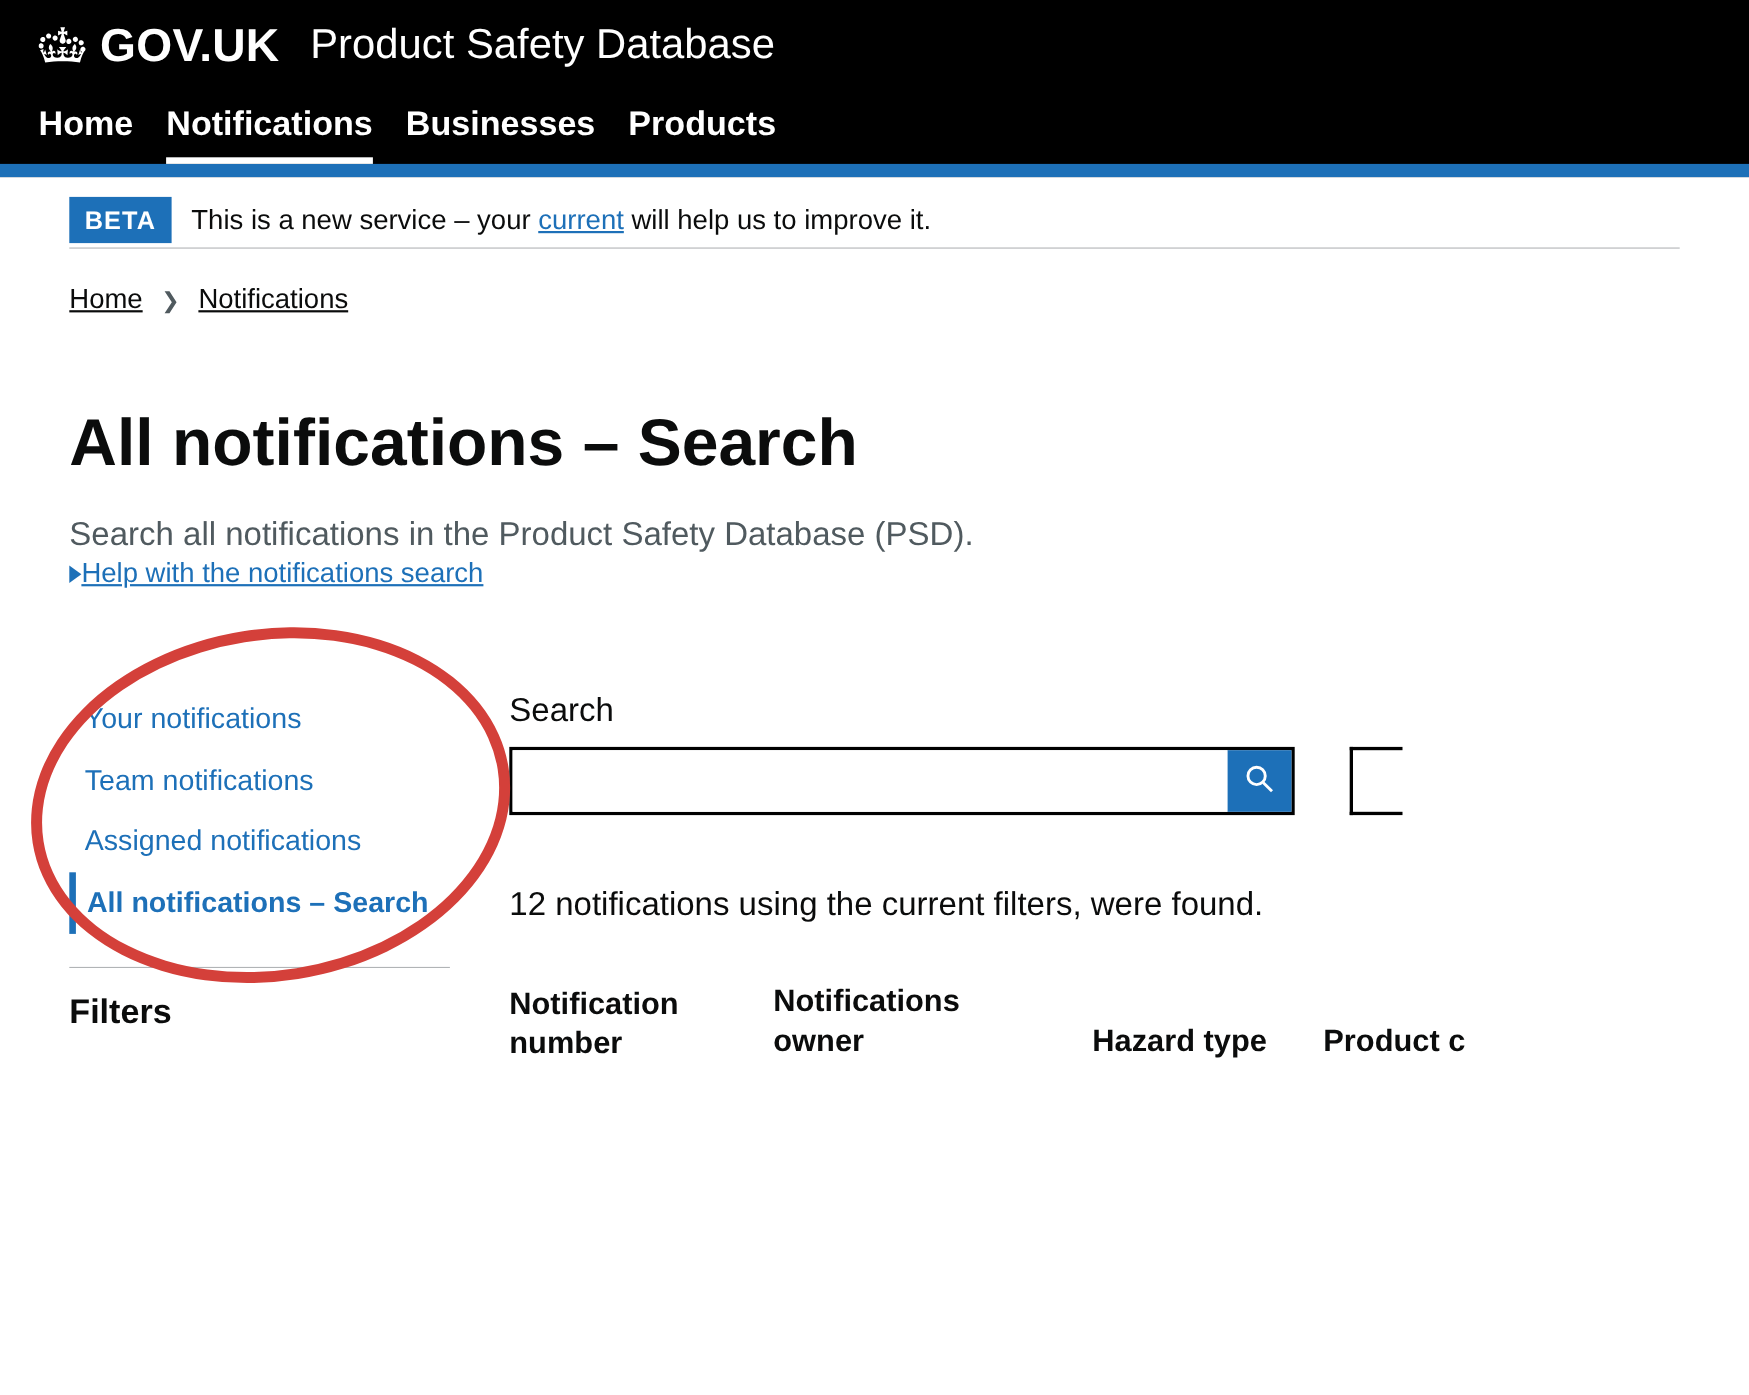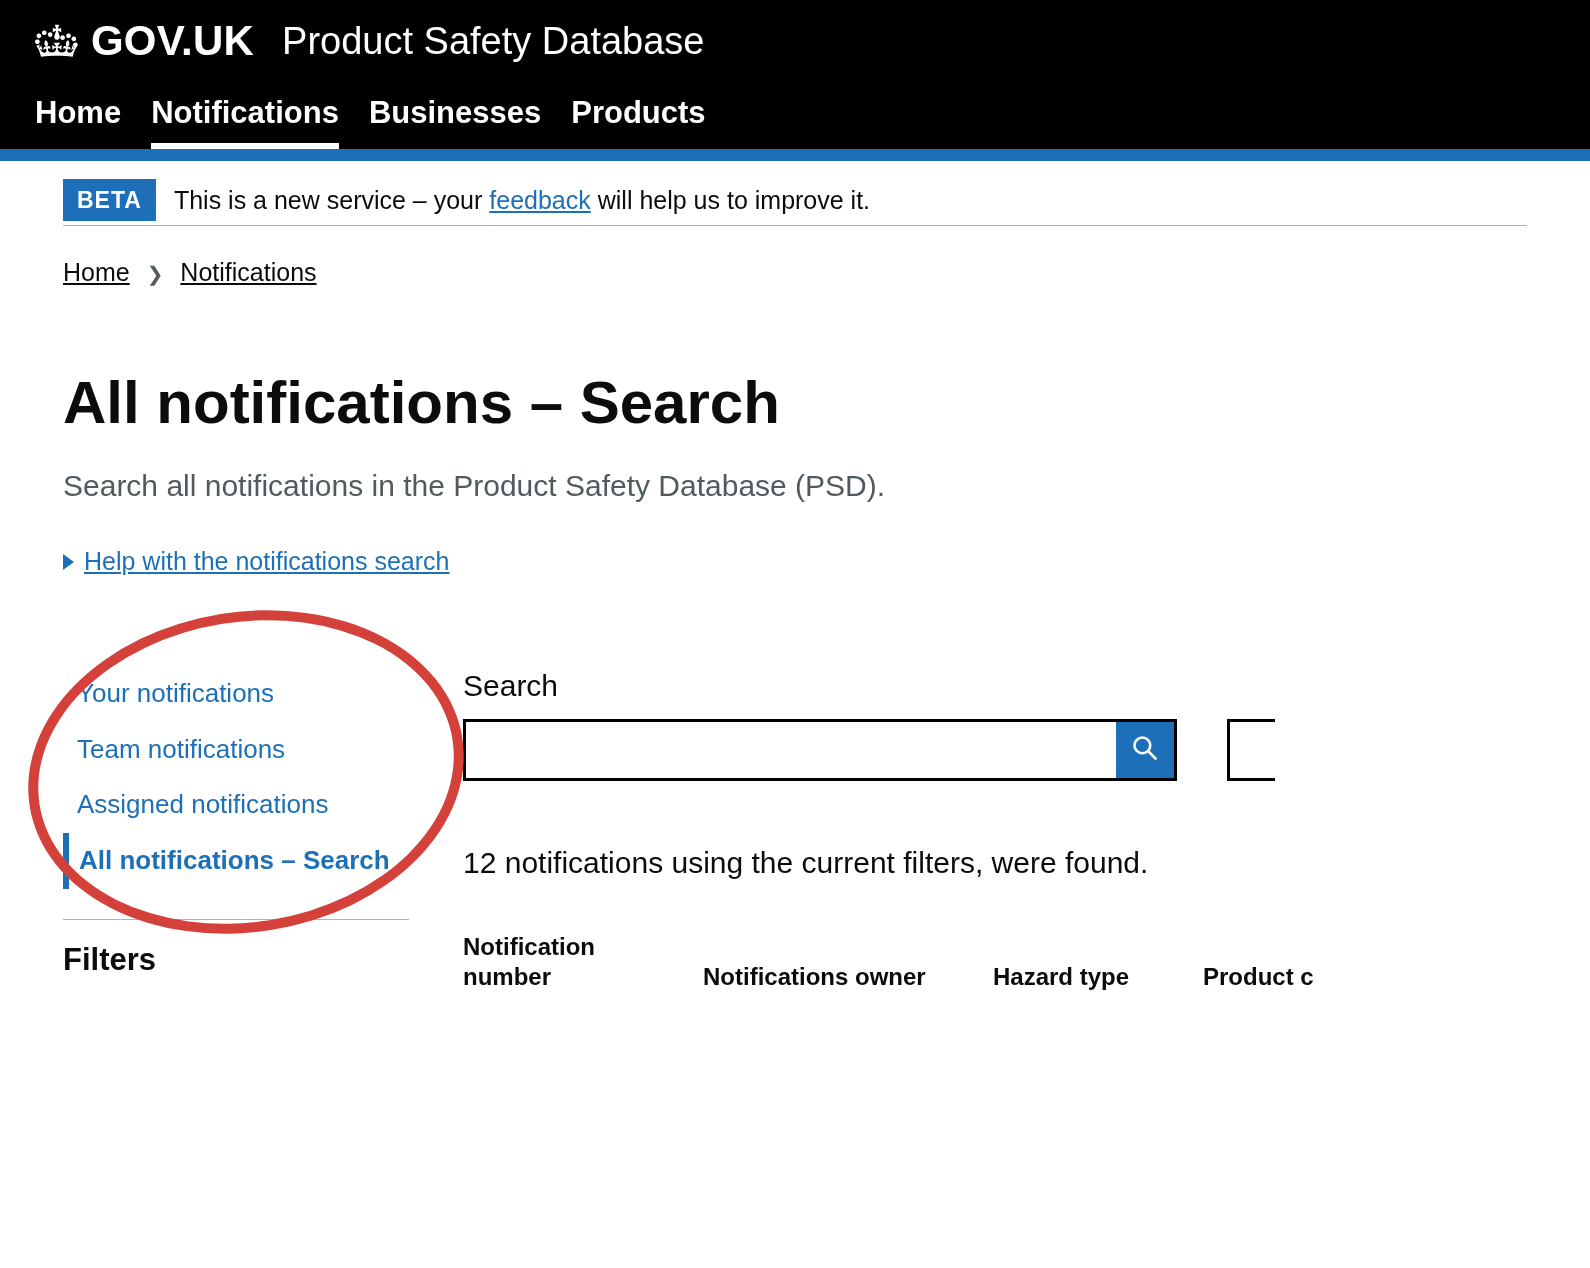--- a/index.html
+++ b/index.html
@@ -107,26 +107,24 @@
     padding: 76px 63px 0 63px;
   }
   .page-heading {
     font-size: 60px;
     font-weight: 800;
     margin-bottom: 24px;
   }
   .page-lead {
     font-size: 30px;
     color: #505a5f;
-    margin-bottom: 40px;
   }
   .disclosure {
     display: inline-flex;
     align-items: center;
-    gap: 10px;
     font-size: 25px;
     color: #1d70b8;
     cursor: pointer;
   }
   .disclosure .tri {
     width: 0; height: 0;
     border-top: 8px solid transparent;
     border-bottom: 8px solid transparent;
     border-left: 11px solid #1d70b8;
   }
@@ -228,21 +226,21 @@
     border-right: none;
   }
   .result-count {
     font-size: 30px;
     margin-top: 62px;
     margin-bottom: 50px;
   }
   .table-head-row {
     display: flex;
     gap: 40px;
-    font-size: 24px;
+    font-size: 28px;
     font-weight: 800;
     align-items: flex-end;
   }
   .th1 { width: 200px; line-height: 1.25; }
   .th2 { width: 250px; }
   .th3 { width: 170px; }
   .th4 { width: 120px; white-space: nowrap; }
 </style>
 </head>
 <body>
@@ -261,21 +259,21 @@
     <a class="nav-link">Home</a>
     <a class="nav-link active">Notifications</a>
     <a class="nav-link">Businesses</a>
     <a class="nav-link">Products</a>
   </div>
 </div>
 
 <div class="phase-banner">
   <span class="beta-tag">BETA</span>
   <span class="phase-text">
-    <span>This is a new service – your </span><a>feedback</a><span> will help us to improve it.</span>
+    <span>This is a new service – your </span><a>current</a><span> will help us to improve it.</span>
   </span>
 </div>
 
 <div class="breadcrumbs">
   <a>Home</a>
   <span class="sep">❯</span>
   <a>Notifications</a>
 </div>
 
 <div class="heading-area">

